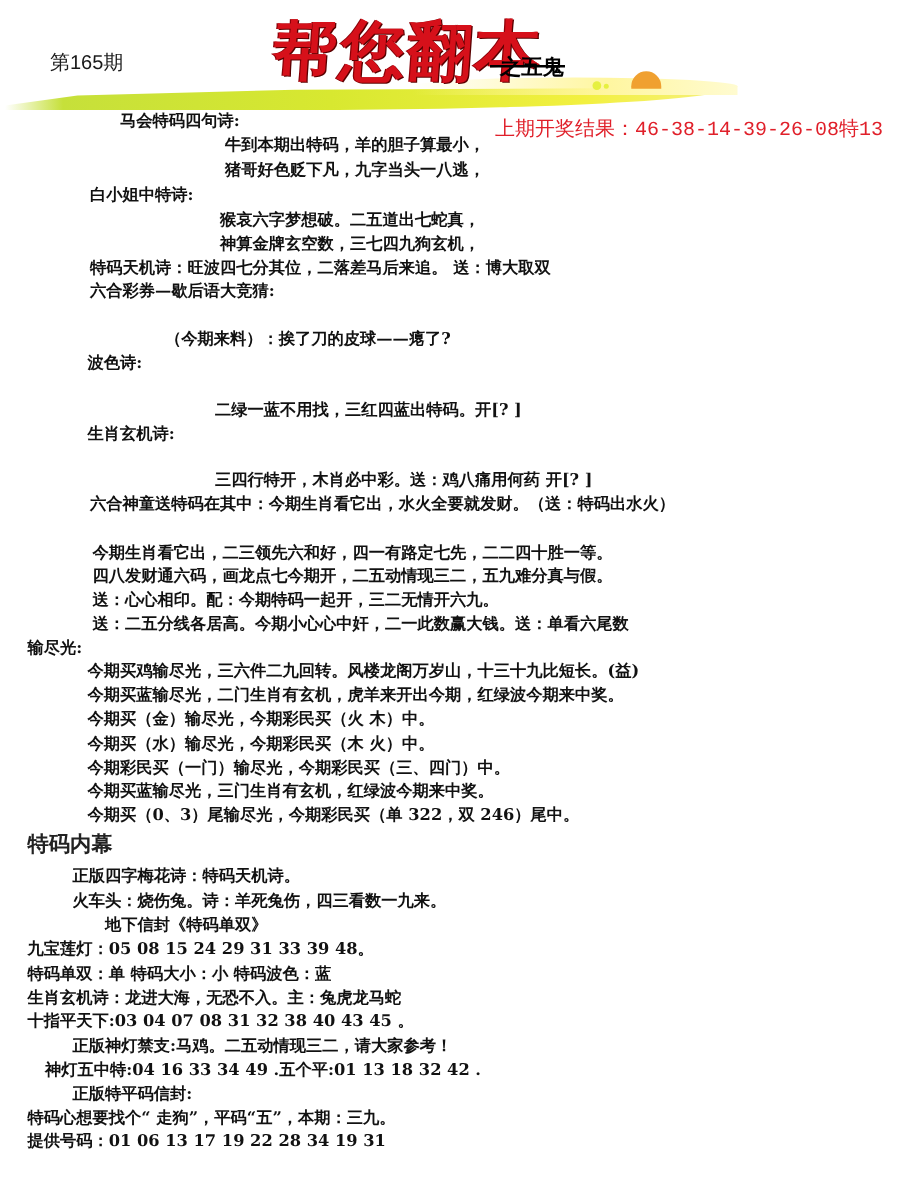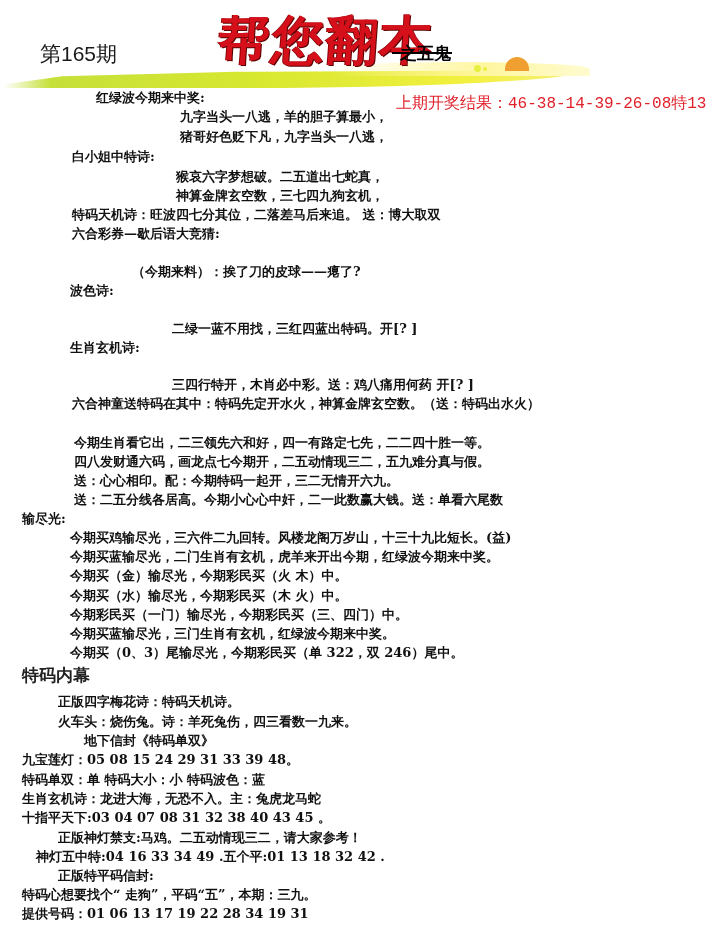--- a/index.html
+++ b/index.html
@@ -3,21 +3,21 @@
   <meta charset="utf-8">
   <style>
     html, body { margin: 0; padding: 0; background: #ffffff; }
     body {
       width: 720px; height: 942px; position: relative; overflow: hidden;
       font-family: "DejaVu Sans", "Liberation Sans", sans-serif;
       color: #111111;
     }
     .abs { position: absolute; white-space: nowrap; }
     .issue {
-      left: 40px; top: 40px; font-size: 21px; color: #1a1a1a;
+      left: 40px; top: 40px; font-size: 16px; color: #1a1a1a;
       font-family: "Liberation Sans", "DejaVu Sans", sans-serif; letter-spacing: 0;
     }
     .brand {
       left: 218px; top: 6px; font-size: 52px; font-weight: bold;
       color: #d6101a; letter-spacing: 2px;
       font-family: "DejaVu Serif", "Liberation Serif", serif;
       text-shadow: 1px 1px 0 #5a0000, -1px 0 0 #8a0008;
       transform: skewX(-4deg);
     }
     .brand-sub {
@@ -65,34 +65,34 @@
 <div class="abs swoosh-light"></div>
 <div class="abs sun"></div>
 <div class="abs dot1"></div>
 <div class="abs dot2"></div>
 <div class="abs issue">第165期</div>
 <div class="abs brand">帮您翻本</div>
 <div class="abs brand-strike"></div>
 <div class="abs brand-sub">之五鬼</div>
 <div class="abs result">上期开奖结果：46-38-14-39-26-08特13</div>
 
-<div class="t" style="left:96px;top:89px">红绿波今期来中奖:</div>
-<div class="t" style="left:180px;top:108px">九字当头一八逃，羊的胆子算最小，</div>
+<div class="t" style="left:96px;top:89px">马会特码四句诗:</div>
+<div class="t" style="left:180px;top:108px">牛到本期出特码，羊的胆子算最小，</div>
 <div class="t" style="left:180px;top:128px">猪哥好色贬下凡，九字当头一八逃，</div>
 <div class="t" style="left:72px;top:148px">白小姐中特诗:</div>
 <div class="t" style="left:176px;top:168px">猴哀六字梦想破。二五道出七蛇真，</div>
 <div class="t" style="left:176px;top:187px">神算金牌玄空数，三七四九狗玄机，</div>
 <div class="t" style="left:72px;top:206px">特码天机诗：旺波四七分其位，二落差马后来追。 送：博大取双</div>
 <div class="t" style="left:72px;top:225px">六合彩券—歇后语大竞猜:</div>
 <div class="t" style="left:132px;top:263px">（今期来料）：挨了刀的皮球——瘪了?</div>
 <div class="t" style="left:70px;top:282px">波色诗:</div>
 <div class="t" style="left:172px;top:320px">二绿一蓝不用找，三红四蓝出特码。开[? ]</div>
 <div class="t" style="left:70px;top:339px">生肖玄机诗:</div>
 <div class="t" style="left:172px;top:376px">三四行特开，木肖必中彩。送：鸡八痛用何药      开[? ]</div>
-<div class="t" style="left:72px;top:395px">六合神童送特码在其中：特码先定开水火，神算金牌玄空数。（送：特码出水火）</div>
+<div class="t" style="left:72px;top:395px">六合神童送特码在其中：今期生肖看它出，水火全要就发财。（送：特码出水火）</div>
 
 <div class="t" style="left:74px;top:434px">今期生肖看它出，二三领先六和好，四一有路定七先，二二四十胜一等。</div>
 <div class="t" style="left:74px;top:453px">四八发财通六码，画龙点七今期开，二五动情现三二，五九难分真与假。</div>
 <div class="t" style="left:74px;top:472px">送：心心相印。配：今期特码一起开，三二无情开六九。</div>
 <div class="t" style="left:74px;top:491px">送：二五分线各居高。今期小心心中奸，二一此数赢大钱。送：单看六尾数</div>
 
 <div class="t" style="left:22px;top:510px">输尽光:</div>
 <div class="t" style="left:70px;top:529px">今期买鸡输尽光，三六件二九回转。风楼龙阁万岁山，十三十九比短长。(益)</div>
 <div class="t" style="left:70px;top:548px">今期买蓝输尽光，二门生肖有玄机，虎羊来开出今期，红绿波今期来中奖。</div>
 <div class="t" style="left:70px;top:567px">今期买（金）输尽光，今期彩民买（火 木）中。</div>

